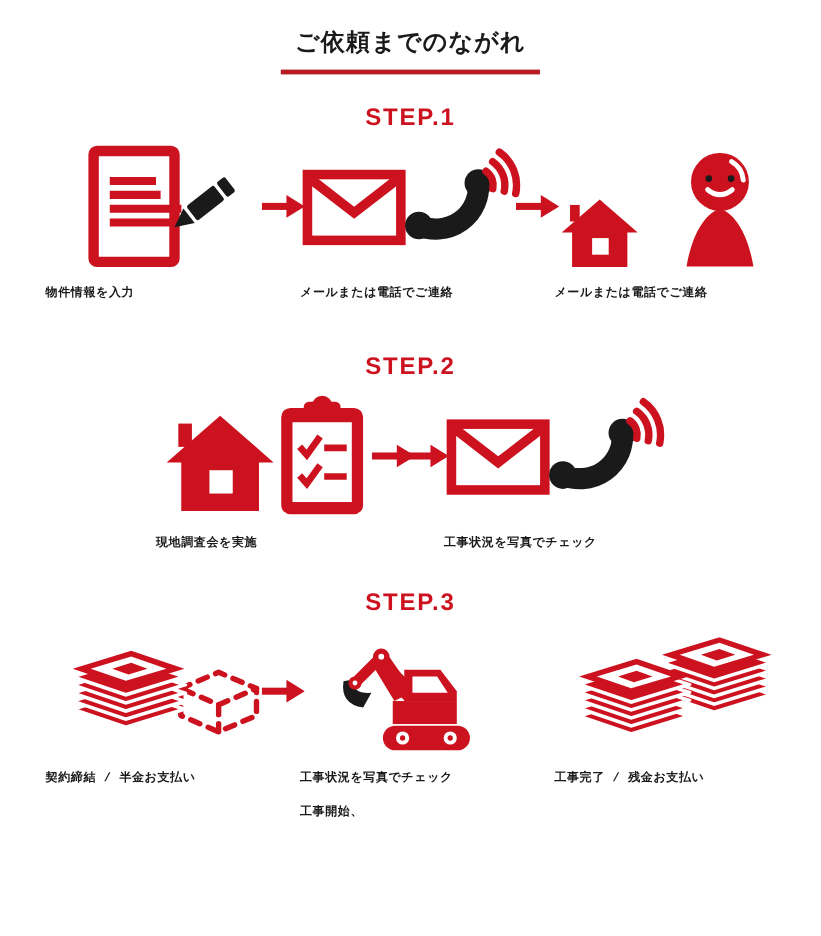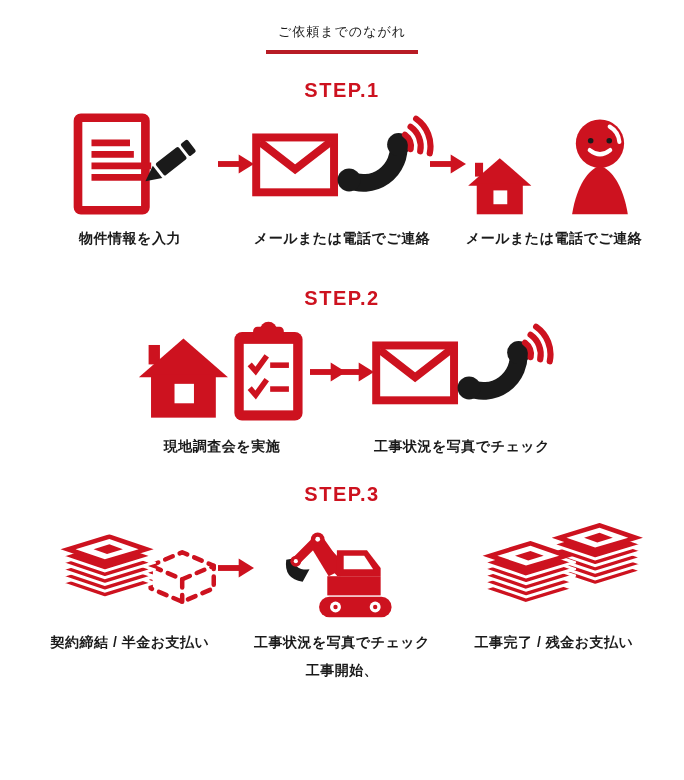--- a/index.html
+++ b/index.html
@@ -13,22 +13,22 @@
     width:684px;
     margin:0 auto;
     font-family:"Liberation Sans",sans-serif;
     color:var(--ink);
     padding-top:22px;
     padding-bottom:16px;
   }
   .title-wrap{text-align:center;}
   .page-title{
     display:inline-block;
-    font-size:13px;
-    font-weight:normal;
+    font-size:20px;
+    font-weight:bold;
     letter-spacing:1px;
     color:var(--ink);
     padding:0 12px 9px 12px;
     border-bottom:4px solid var(--underline);
   }
   .step-heading{
     text-align:center;
     color:var(--red);
     font-size:20px;
     line-height:1;
@@ -47,24 +47,23 @@
   .flow-cell{width:184px;flex:0 0 184px;}
   .icon-box{
     height:104px;
     display:flex;
     align-items:center;
     justify-content:center;
   }
   .icon-box svg{display:block;}
   .caption{
     margin-top:8px;
-    text-align:center;
-    font-family:Liberation Sans, sans-serif;
+    font-family:Liberation Mono, monospace;
     font-weight:bold;
-    font-size:14px;
+    font-size:10px;
     line-height:28px;
     color:var(--ink);
     letter-spacing:0.5px;
     white-space:nowrap;
   }
   .caption div:empty{display:none;}
   .arrow-cell{
     width:28px;flex:0 0 28px;
     padding-top:39px;
     display:flex;justify-content:center;

